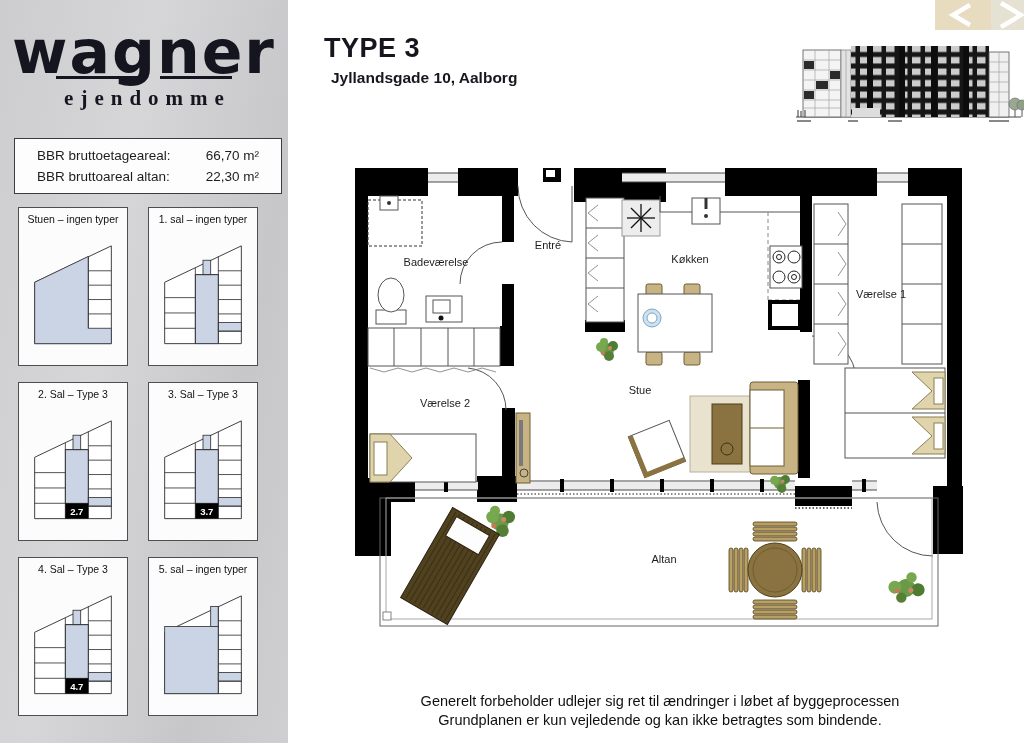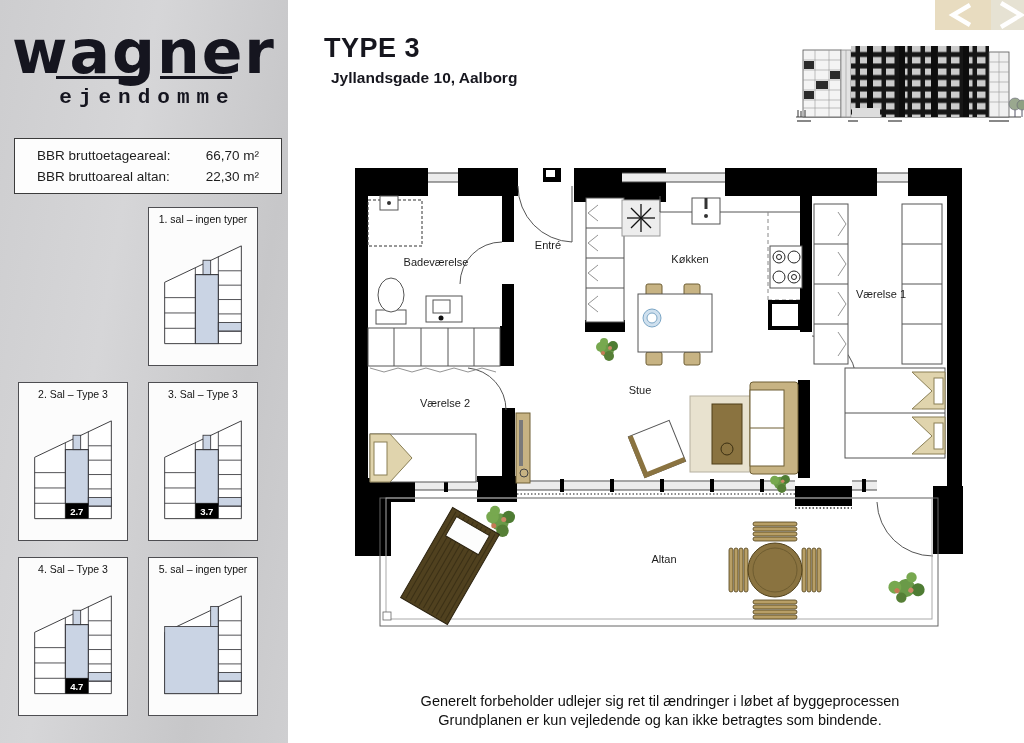--- a/index.html
+++ b/index.html
@@ -9,21 +9,21 @@
   
   .sidebar{position:absolute;left:0;top:0;width:288px;height:743px;
            background:linear-gradient(100deg,#cdcdcf 0%,#d6d6d8 38%,#c7c7c9 75%,#cfcfd1 100%);}
   .brand{position:absolute;left:0;top:28px;width:288px;text-align:center}
   .brand-word{font-family:"DejaVu Sans",sans-serif;font-size:60px;font-weight:700;
               letter-spacing:2px;color:#15151f;line-height:48px}
   .brand-rule{width:176px;margin:0 auto;display:flex;justify-content:space-between}
   .brand-rule span{height:3px;background:#15151f;display:block}
   .brand-rule span:first-child{width:82px}
   .brand-rule span:last-child{width:72px}
-  .brand-sub{margin-top:7px;font-family:Liberation Mono, monospace;font-size:21px;
+  .brand-sub{margin-top:7px;font-family:Liberation Serif, serif;font-size:21px;
              font-weight:700;letter-spacing:7px;color:#15151f;text-indent:7px}
   .bbr{position:absolute;left:14px;top:138px;width:222px;background:#fdfdfd;
        border:1px solid #3c3c3c;padding:6px 22px;font-size:13.5px;line-height:21px;color:#1d1d1d}
   .bbr-row{display:flex;justify-content:space-between}
   .card{position:absolute;width:110px;height:159px;background:#fcfcfc;
         border:1px solid #4e4e52;box-sizing:border-box;cursor:pointer}
   .card-title{font-size:10.5px;text-align:center;margin-top:5px;color:#111;white-space:nowrap}
   .mini{display:block;margin:3px auto 0;background:#fcfcfc}
   .mo{fill:#fff;stroke:#38383c;stroke-width:1}
   .mb{fill:#cad4e4;stroke:#38383c;stroke-width:.9}
@@ -73,20 +73,32 @@
     <div class="bbr-row">
       <span>BBR bruttoetageareal:</span>
       <span>66,70 m²</span>
     </div>
     <div class="bbr-row">
       <span>BBR bruttoareal altan:</span>
       <span>22,30 m²</span>
     </div>
   </div>
 
+  <div class="card" style="left:18px;top:207px">
+    <div class="card-title">Stuen – ingen typer</div>
+    <svg class="mini" width="92" height="122" viewBox="0 0 96 126">
+      <polygon class="mo" points="8,120 8,56 88,18 88,120"></polygon>
+      <polygon class="mb" points="8,120 8,56 64,29 64,104 88,104 88,120"></polygon>
+      <line class="ml" x1="64" y1="29" x2="64" y2="104"></line>
+      <line class="ml" x1="64" y1="44" x2="88" y2="44"></line>
+        <line class="ml" x1="64" y1="59" x2="88" y2="59"></line>
+      <line class="ml" x1="64" y1="74" x2="88" y2="74"></line>
+        <line class="ml" x1="64" y1="89" x2="88" y2="89"></line>
+    </svg>
+  </div>
 
   <div class="card" style="left:148px;top:207px">
     <div class="card-title">1. sal – ingen typer</div>
     <svg class="mini" width="92" height="122" viewBox="0 0 96 126">
       <polygon class="mo" points="8,120 8,56 88,18 88,120"></polygon>
       <rect class="mb" x="40" y="48" width="24" height="72"></rect>
       <rect class="mb" x="48" y="33" width="8" height="15"></rect>
       <rect class="mb" x="64" y="98" width="24" height="9"></rect>
       <line class="ml" x1="40" y1="41" x2="40" y2="120"></line>
         <line class="ml" x1="64" y1="29" x2="64" y2="120"></line>

